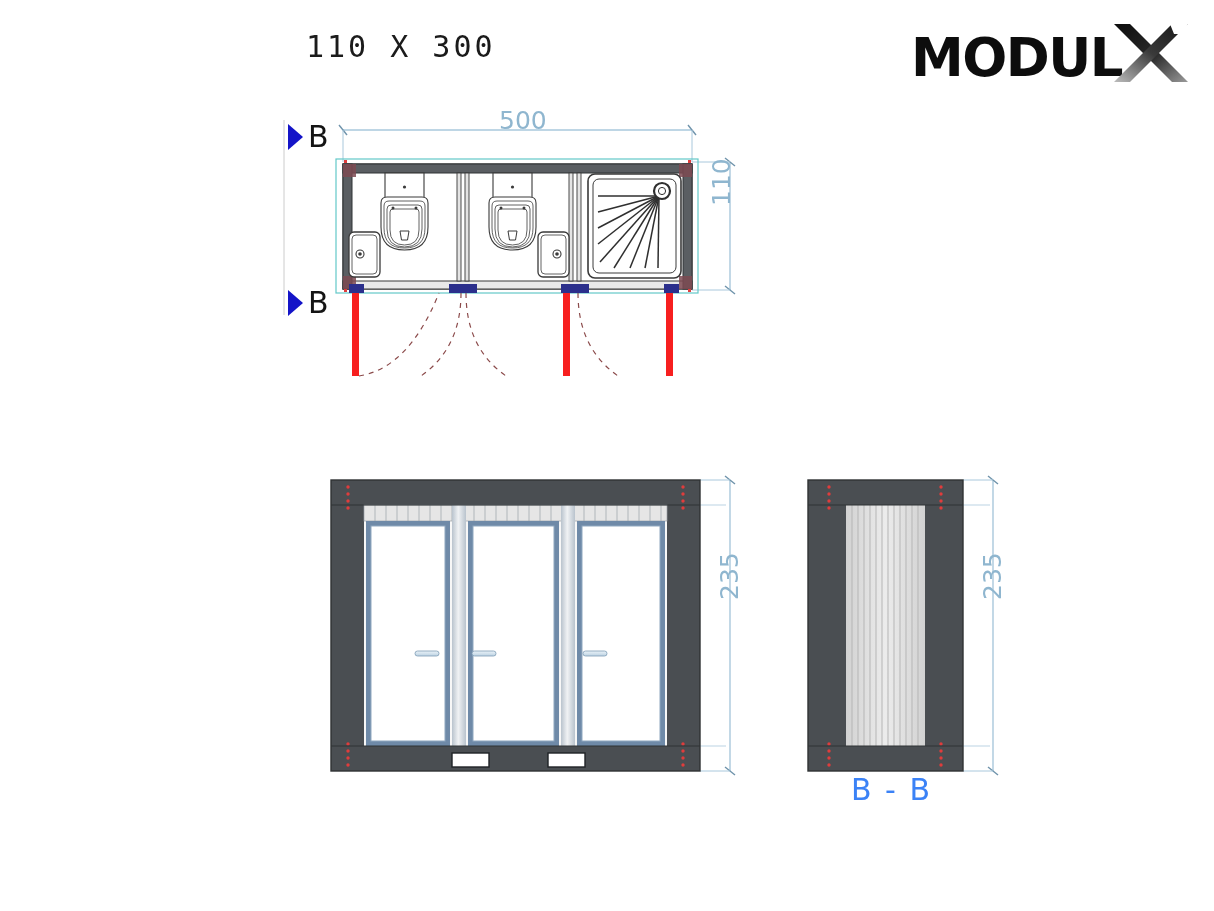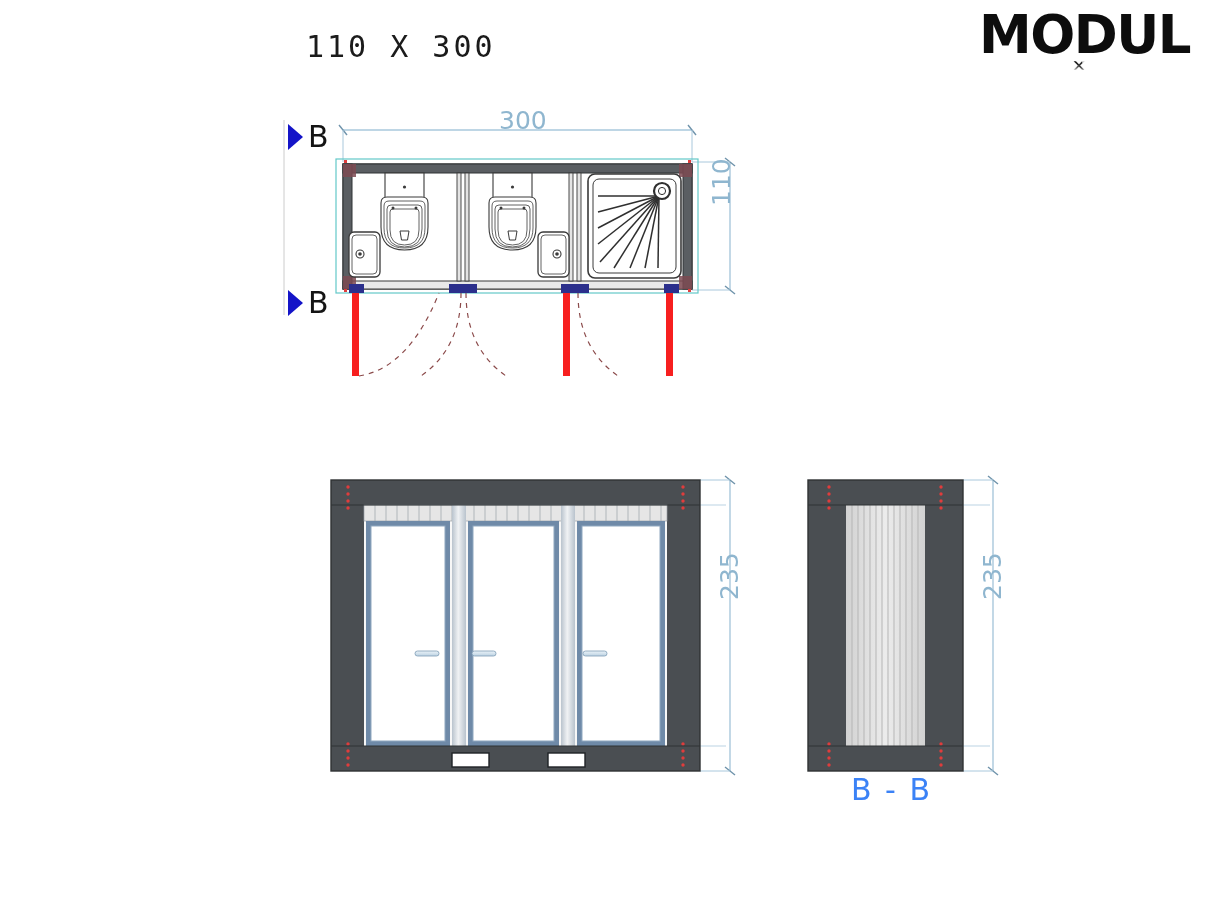--- a/index.html
+++ b/index.html
@@ -14,22 +14,22 @@
   
   .title{
     position:absolute;left:306px;top:29px;
     font-size:30px;letter-spacing:3px;color:#1b1b1b;
     font-family:"DejaVu Sans Mono","Liberation Mono",monospace;
     font-weight:400;white-space:nowrap;
   }
 
   
   .logo{
-    position:absolute;right:24px;top:8px;height:62px;
-    display:flex;align-items:center;flex-direction:column;
+    position:absolute;right:24px;top:22px;height:62px;
+    display:flex;align-items:flex-end;
   }
   .logo-word{
     font-size:53px;font-weight:700;letter-spacing:-1.5px;color:#0d0d0d;
     font-family:"DejaVu Sans","Liberation Sans",sans-serif;
     line-height:1;
   }
   .logo-x{margin-left:-10px;display:block;}
 
   
   .sec-letter{
@@ -397,19 +397,19 @@
 
       <line x1="808" y1="505" x2="963" y2="505" stroke="#2f3234" stroke-width="1"></line>
       <line x1="808" y1="746" x2="963" y2="746" stroke="#2f3234" stroke-width="1"></line>
       <rect x="808" y="480" width="155" height="291" fill="none" stroke="#2f3234" stroke-width="1.4"></rect>
     </g>
   </svg>
 
   <div class="sec-letter" id="sec-letter-top">B</div>
   <div class="sec-letter" id="sec-letter-bot">B</div>
 
-  <div class="dim" id="dim-300">300</div>
+  <div class="dim" id="dim-300">500</div>
   <div class="dim" id="dim-110">110</div>
   <div class="dim" id="dim-235-front">235</div>
   <div class="dim" id="dim-235-side">235</div>
 
   <div class="sec-caption">B - B</div>
 </div>
 
 </body></html>

